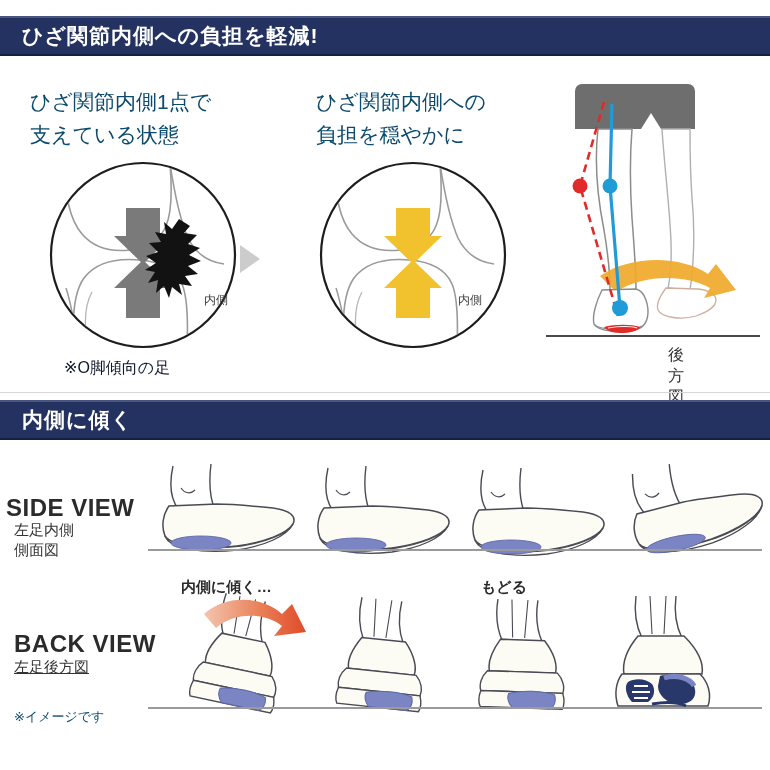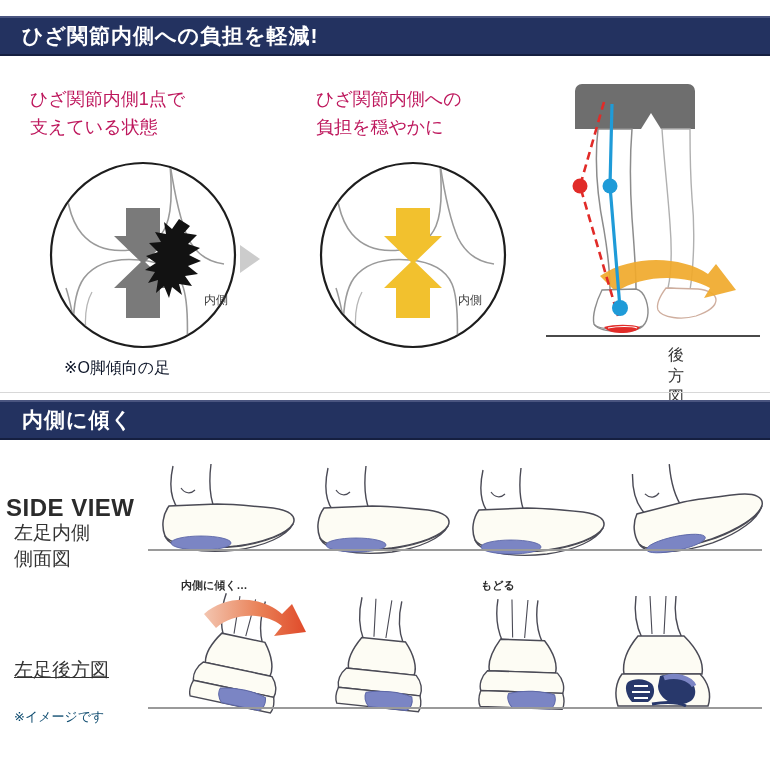--- a/index.html
+++ b/index.html
@@ -34,23 +34,23 @@
   #banner-1{top:16px;}
   #banner-2{top:400px;}
 
   .hr-divider{
     position:absolute;left:0;width:770px;height:1px;background:#d8d8d8;
   }
 
   
   .cap{
     position:absolute;
-    font-size:18px;
+    font-size:21px;
     line-height:1.55;
-    color:#be185d;
+    color:#0c4a6e;
     white-space:pre-line;
   }
   #cap-left{left:30px;top:86px;}
   #cap-right{left:316px;top:86px;}
 
   .circle-wrap{position:absolute;}
   #circle-left{left:48px;top:160px;}
   #circle-right{left:318px;top:160px;}
 
   .arrow-sep{
@@ -84,38 +84,38 @@
   
   .view-title{
     position:absolute;
     font-size:24px;
     font-weight:bold;
     color:#2b2b2b;
     letter-spacing:0.5px;
   }
   .view-sub{
     position:absolute;
-    font-size:19px;
+    font-size:15px;
     color:#333333;
     line-height:1.35;
     white-space:pre-line;
   }
   #side-title{left:6px;top:494px;}
   #side-sub{left:14px;top:520px;}
   #back-title{left:14px;top:630px;}
   #back-sub{left:14px;top:657px;text-decoration:underline;}
 
   #note-image{
     position:absolute;left:14px;top:708px;
     font-size:13px;color:#0c4a6e;
   }
 
   .anno{
     position:absolute;
-    font-size:11px;
+    font-size:15px;
     font-weight:bold;
     color:#2b2b2b;
   }
   #anno-tilt{left:181px;top:578px;}
   #anno-return{left:481px;top:578px;}
 
   .row-svg{position:absolute;left:0;}
   #side-row{top:452px;}
   #back-row{top:588px;}
 </style>
@@ -244,20 +244,21 @@
     <use href="#sideShoe" x="155" y="10"></use>
     <use href="#sideShoe" x="310" y="12"></use>
     <use href="#sideShoe" x="465" y="14"></use>
     <g transform="translate(625,6) rotate(-12 70 60)">
       <use href="#sideShoe" x="0" y="0"></use>
     </g>
 
     <line x1="148" y1="98" x2="762" y2="98" stroke="#9a9a9a" stroke-width="2.2"></line>
   </svg>
 
+  <span class="view-title" id="back-title">BACK VIEW</span>
   <span class="view-sub" id="back-sub">左足後方図</span>
 
   <span class="anno" id="anno-tilt">内側に傾く…</span>
   <span class="anno" id="anno-return">もどる</span>
 
   <svg class="row-svg" id="back-row" width="770" height="130" viewBox="0 0 770 130">
     <defs>
       <linearGradient id="redArrowGrad" x1="0" y1="0" x2="1" y2="0">
         <stop offset="0%" stop-color="#F3C5B0"></stop>
         <stop offset="55%" stop-color="#E98056"></stop>

